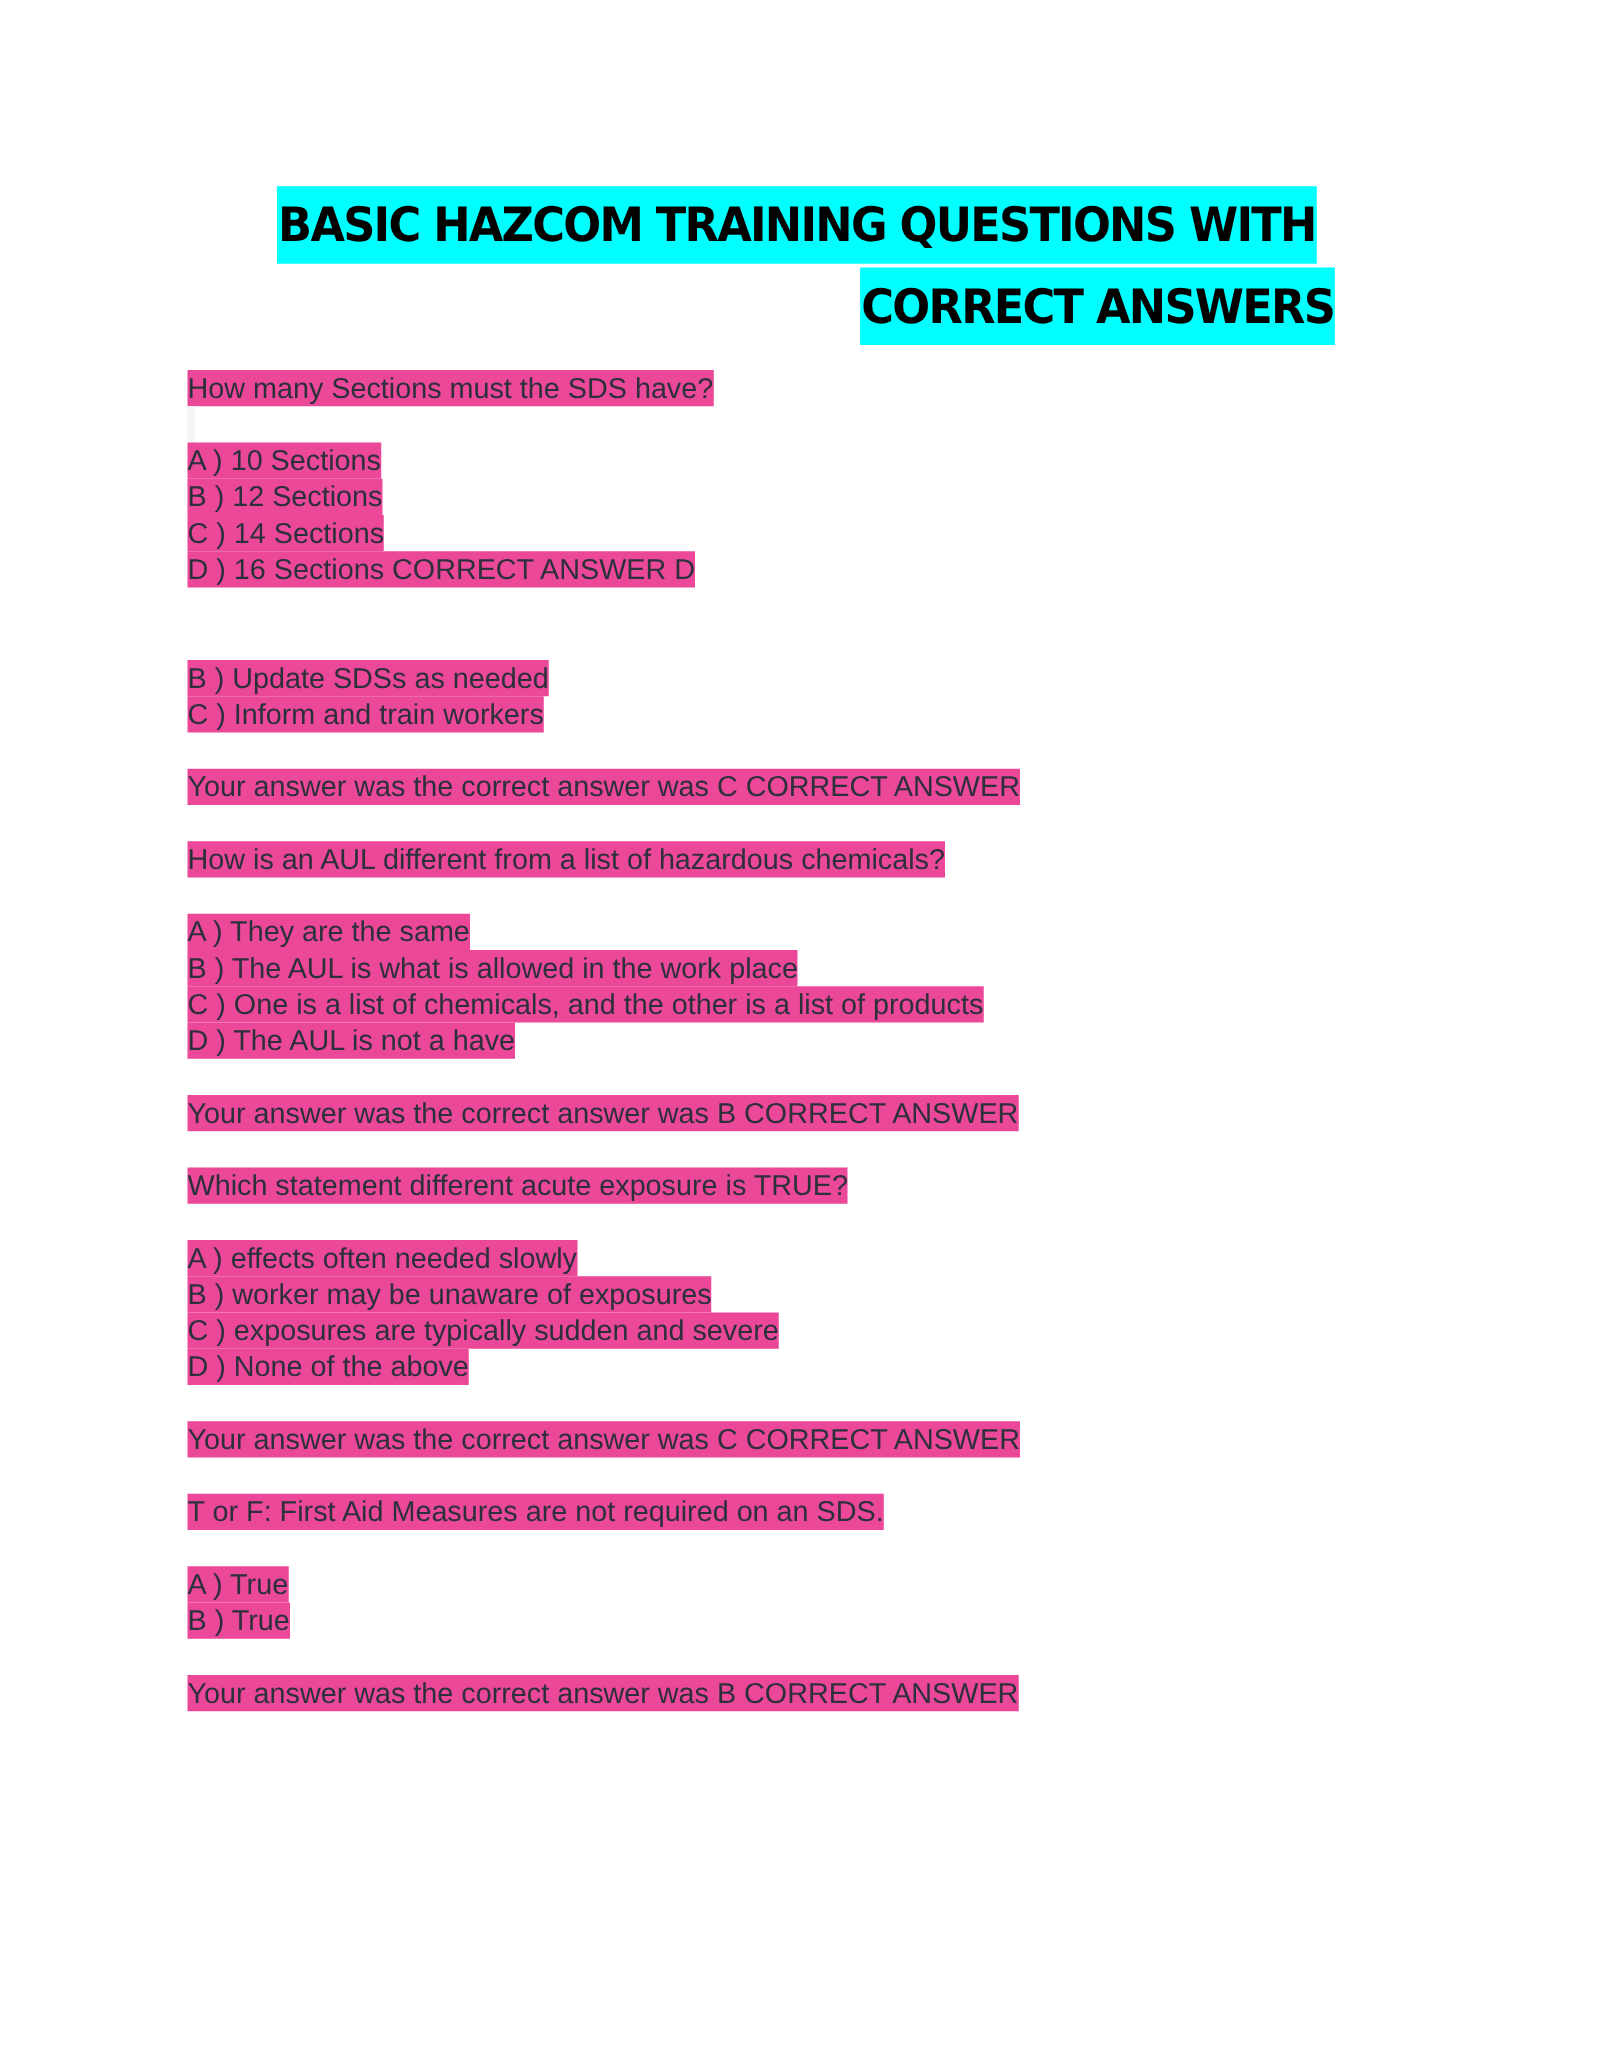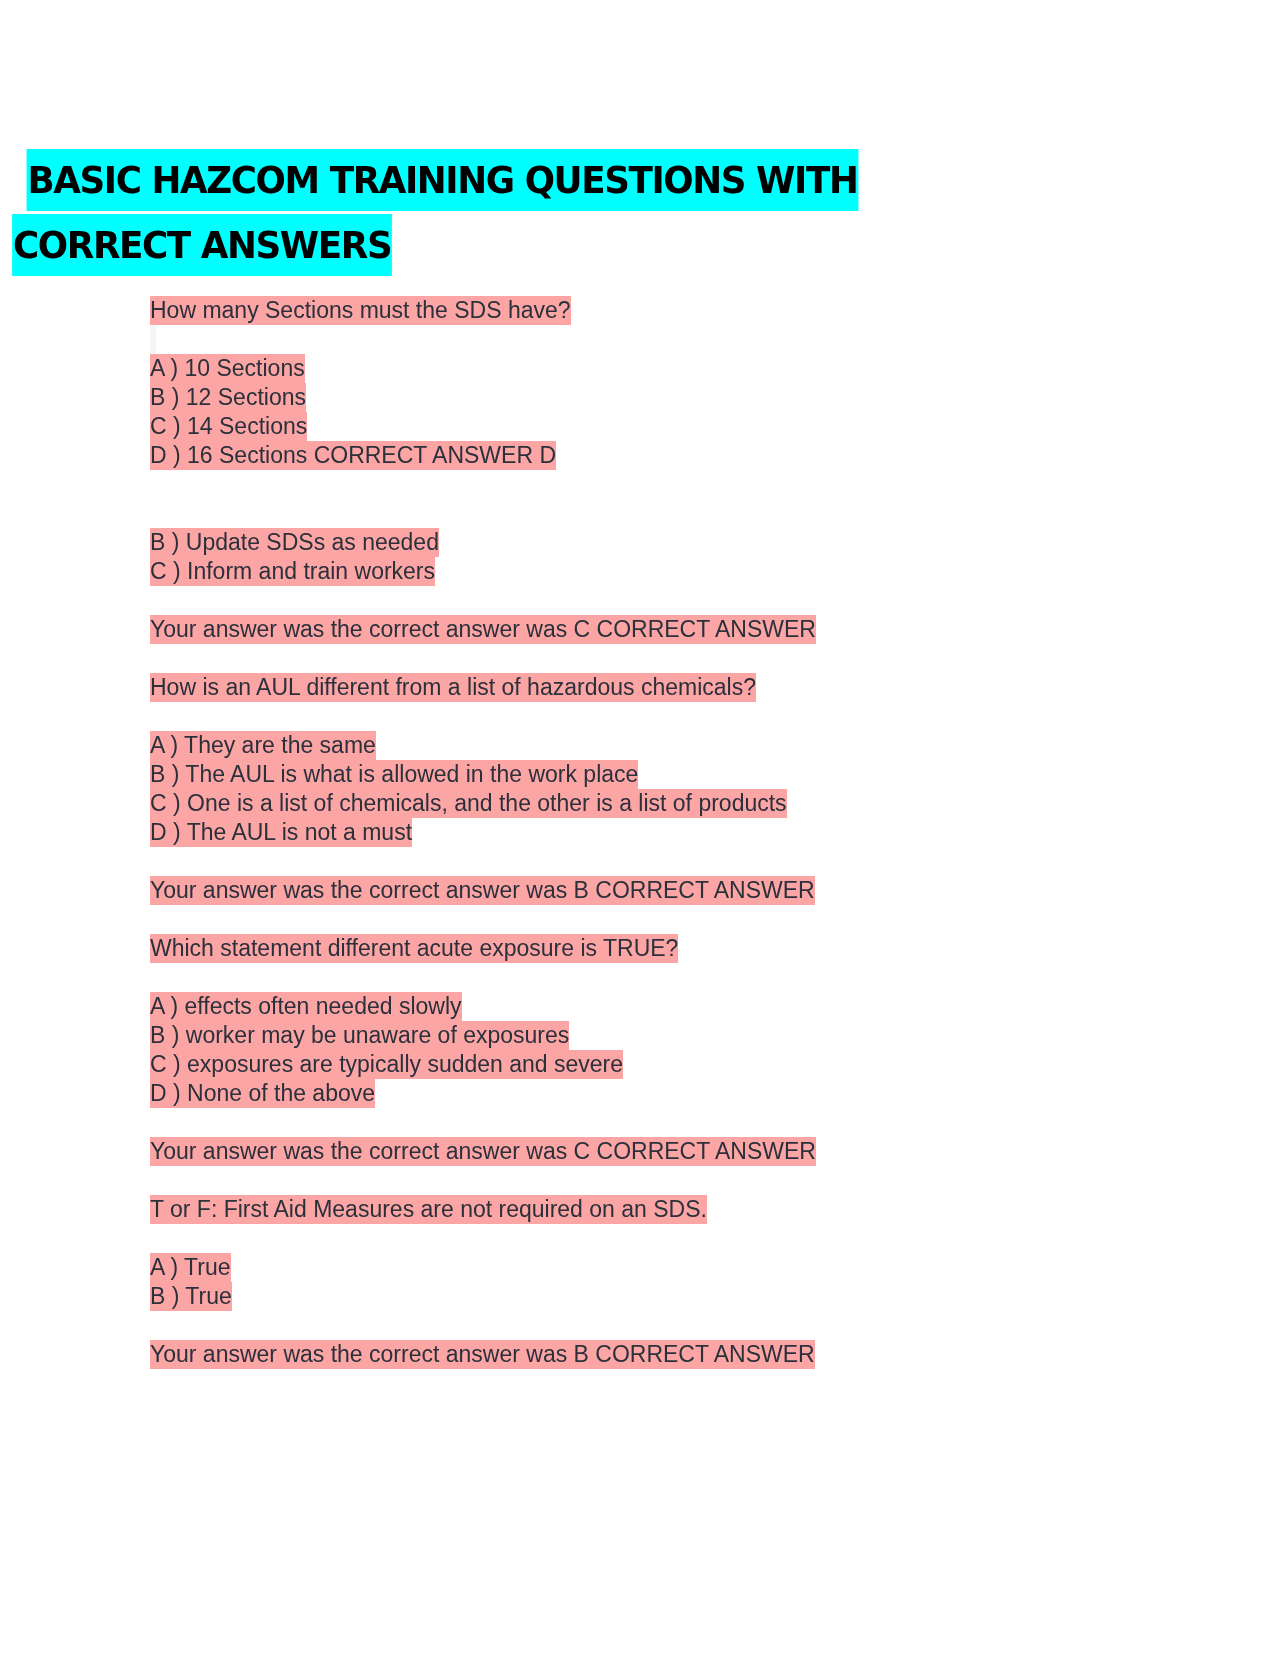--- a/index.html
+++ b/index.html
@@ -1,18 +1,18 @@
 <!DOCTYPE html>
 <html><head>
 <meta charset="utf-8">
 <style>
   html, body { margin: 0; padding: 0; background: #ffffff; }
   body { width: 1280px; height: 1656px; position: relative; overflow: hidden; }
   .page { position: absolute; left: 0; top: 0; width: 1280px; height: 1656px; background: #fff; }
-  .title-wrap { position: absolute; left: 0; top: 149px; width: 1080px; text-align: left; }
+  .title-wrap { position: absolute; left: 0; top: 149px; width: 1080px; text-align: right; }
   .title-line {
     display: inline-block;
     background: #00ffff;
     color: #000;
     font-family: "DejaVu Sans", sans-serif;
     font-weight: bold;
     font-size: 38px;
     line-height: 62px;
     height: 62px;
     letter-spacing: -1.5px;
@@ -20,21 +20,21 @@
     transform: scaleX(0.94);
   }
   .title-row { height: 65px; }
   .body-text {
     position: absolute; left: 150px; top: 296px;
     font-family: "Liberation Sans", sans-serif;
     font-size: 23px;
     color: #2b303b;
   }
   .line { height: 29px; line-height: 29px; white-space: pre; }
-  .line span.hl { background: #fca5a5; display: inline-block; height: 29px; }
+  .line span.hl { background: #ec4899; display: inline-block; height: 29px; }
   .blank { height: 29px; }
   .stub { display:inline-block; width:6px; height:29px; background:#f5f6fa; }
 </style>
 </head>
 <body>
 
 <div class="page">
   <div class="title-wrap">
     <div class="title-row"><span class="title-line">BASIC HAZCOM TRAINING QUESTIONS WITH</span></div>
     <div class="title-row"><span class="title-line">CORRECT ANSWERS</span></div>
@@ -60,21 +60,21 @@
       <div class="line"><span class="hl">Your answer was the correct answer was C CORRECT ANSWER</span></div>
     </div>
     <div class="blank"></div>
 
     <div>
       <div class="line"><span class="hl">How is an AUL different from a list of hazardous chemicals?</span></div>
       <div class="blank"></div>
       <div class="line"><span class="hl">A ) They are the same</span></div>
       <div class="line"><span class="hl">B ) The AUL is what is allowed in the work place</span></div>
       <div class="line"><span class="hl">C ) One is a list of chemicals, and the other is a list of products</span></div>
-      <div class="line"><span class="hl">D ) The AUL is not a must</span></div>
+      <div class="line"><span class="hl">D ) The AUL is not a have</span></div>
       <div class="blank"></div>
       <div class="line"><span class="hl">Your answer was the correct answer was B CORRECT ANSWER</span></div>
     </div>
     <div class="blank"></div>
 
     <div>
       <div class="line"><span class="hl">Which statement different acute exposure is TRUE?</span></div>
       <div class="blank"></div>
       <div class="line"><span class="hl">A ) effects often needed slowly</span></div>
       <div class="line"><span class="hl">B ) worker may be unaware of exposures</span></div>

